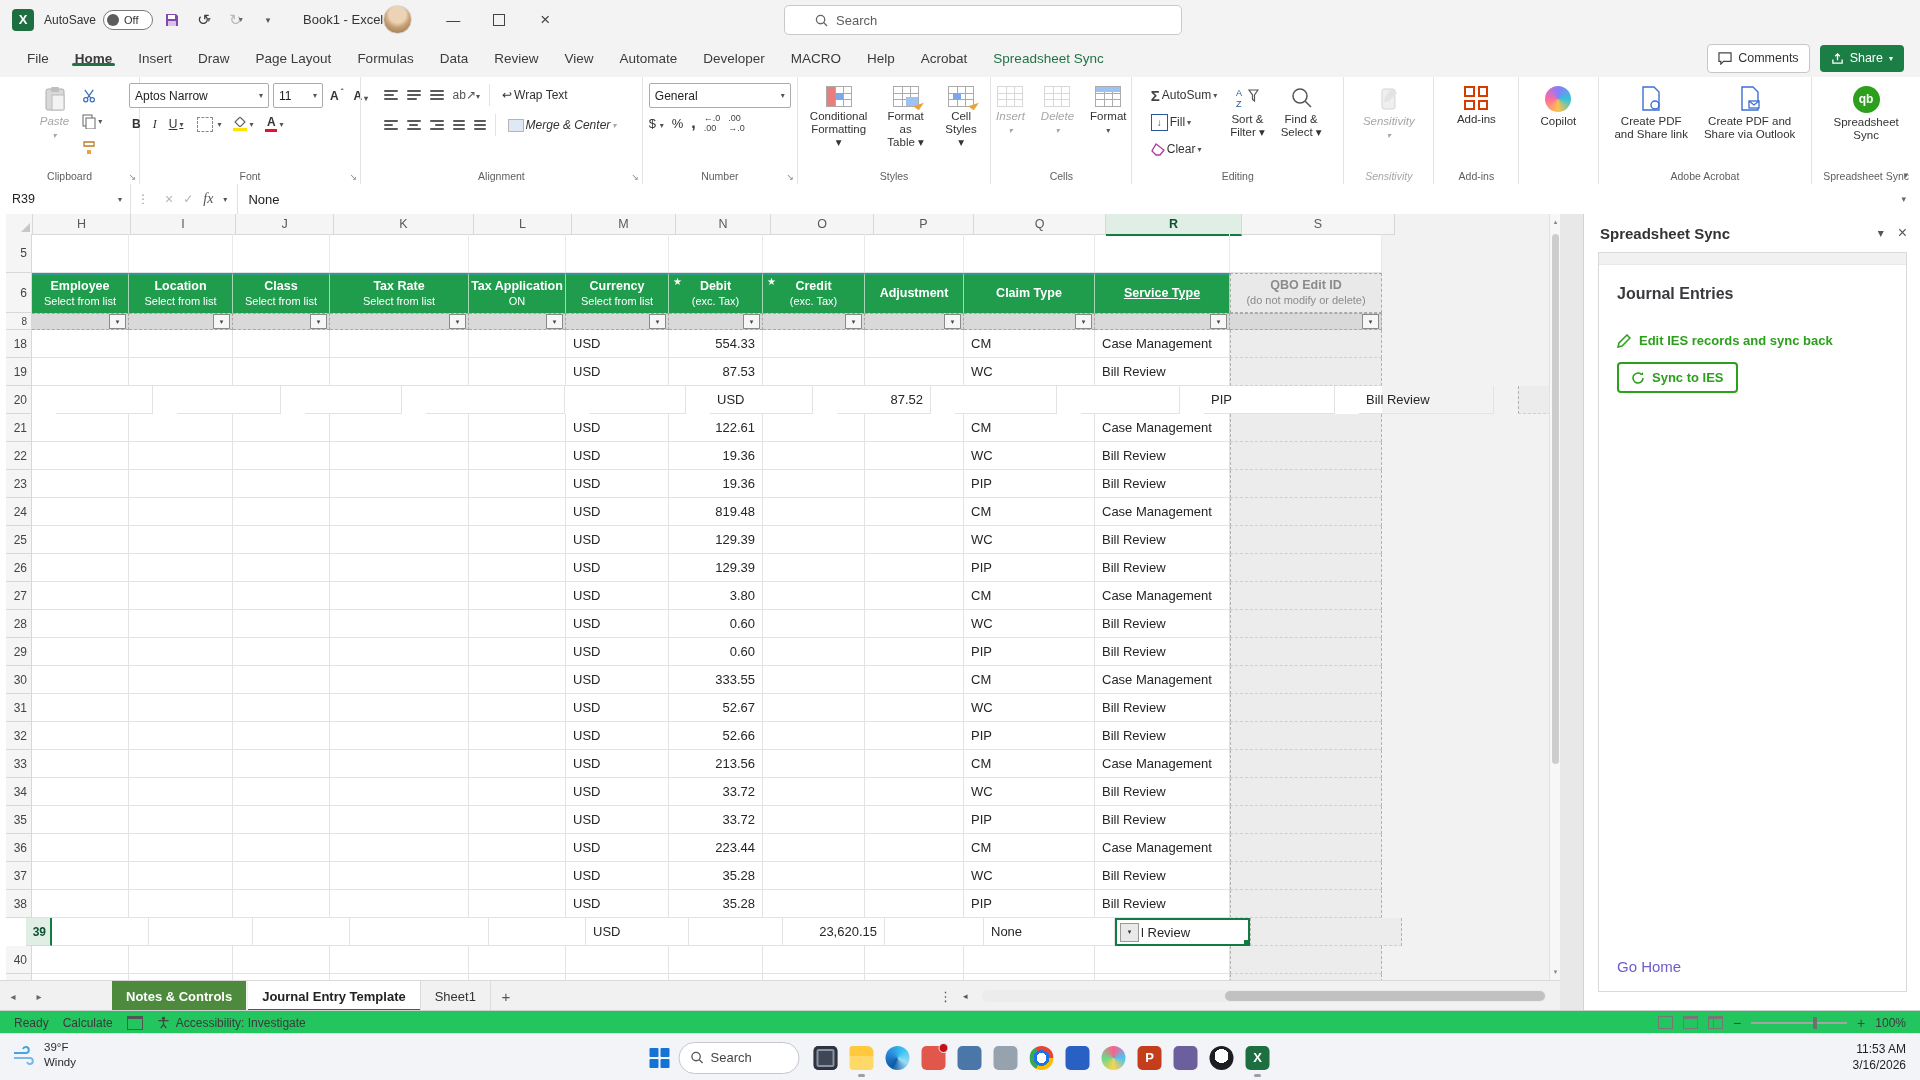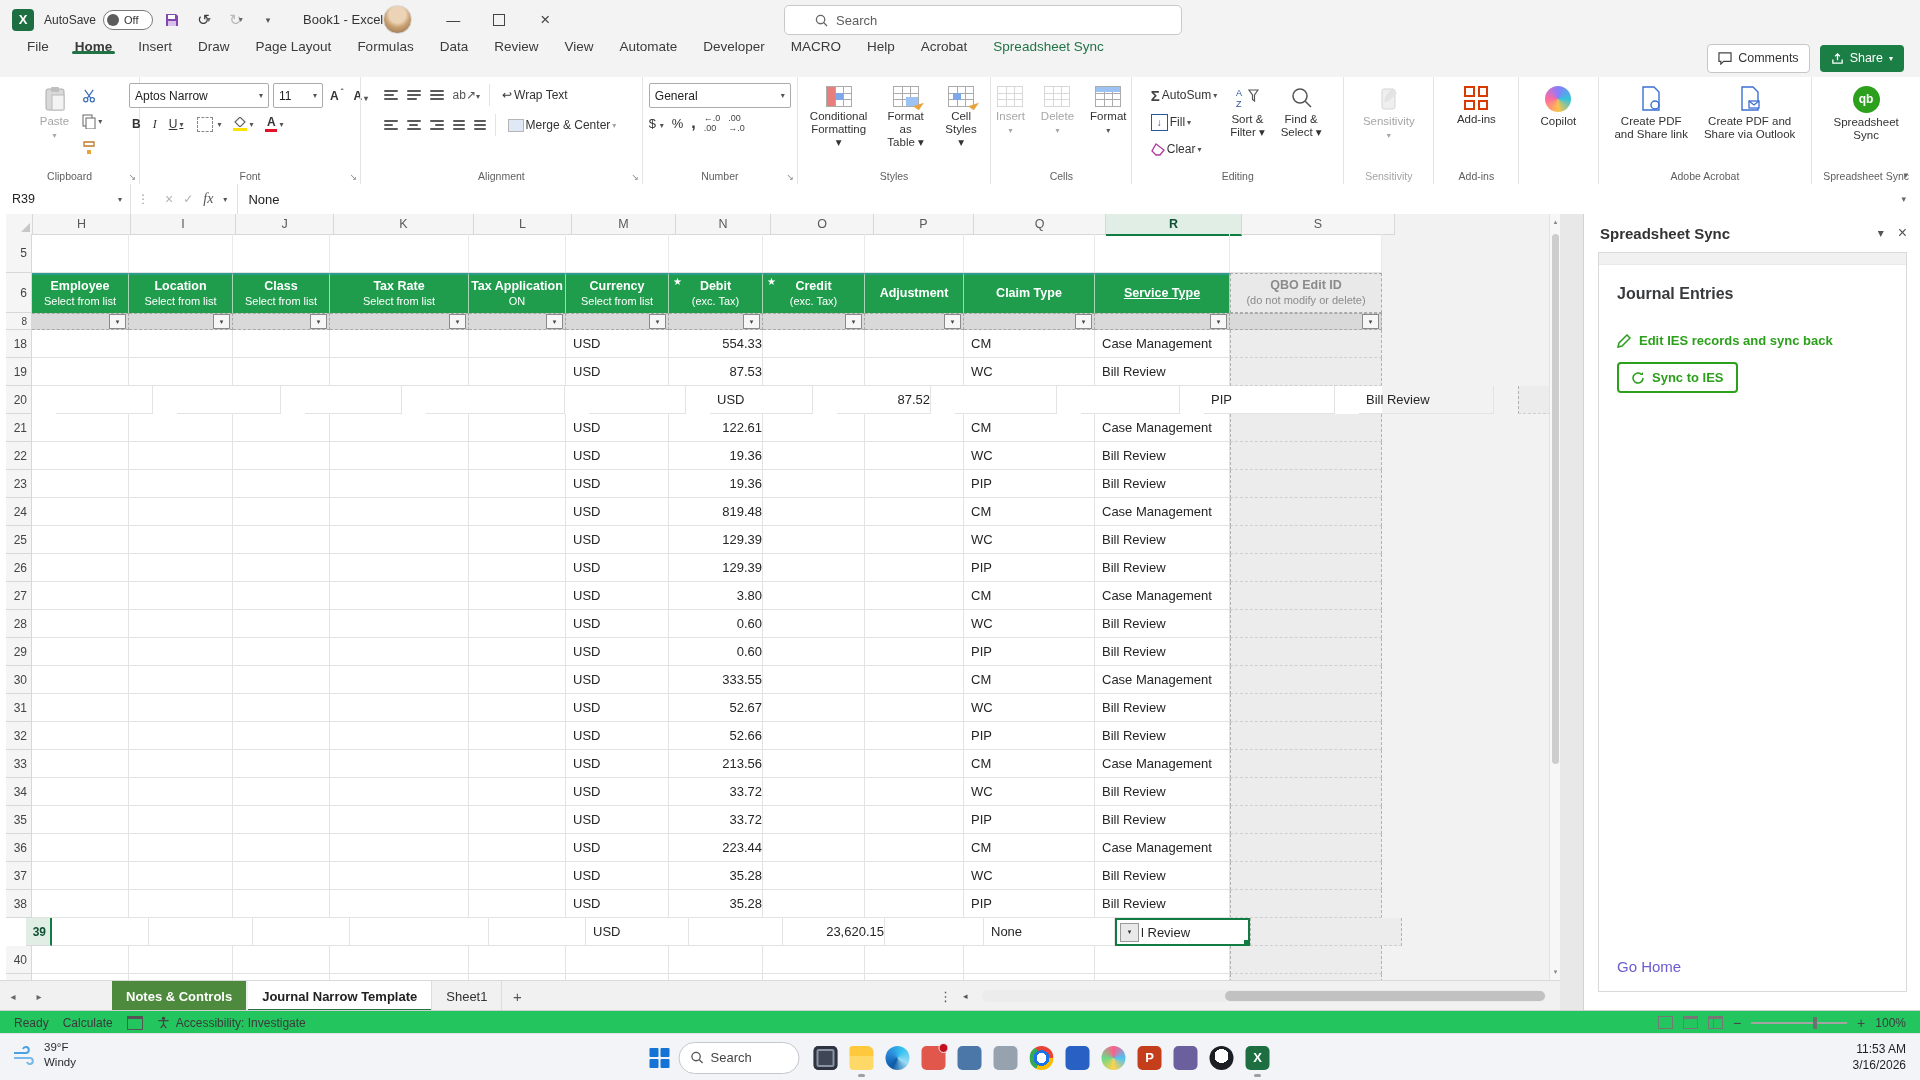--- a/index.html
+++ b/index.html
@@ -24,40 +24,40 @@
   .top-search{left:784px;top:5px;width:366px;height:28px;background:#fff;border:1px solid #c9c9c9;
     border-radius:5px;display:flex;align-items:center;padding-left:30px;gap:8px;font-size:13px;color:#5d5d5d;}
   .tb-right{right:0;top:0;height:39px;display:flex;align-items:center;}
   .avatar{width:27px;height:27px;border-radius:50%;margin-right:18px;
     background:radial-gradient(circle at 50% 32%,#ecd3b6 0 36%,#c8a172 55%,#8f6c48 100%);border:1px solid #d9d9d9;}
   .wbtn{width:46px;height:39px;display:flex;align-items:center;justify-content:center;color:#444;font-size:14px;}
   .wbtn .sq{width:10px;height:10px;border:1px solid #444;}
 
   
   .tabrow{left:0;top:39px;width:1920px;height:38px;background:#f3f3f3;display:flex;align-items:center;}
-  #ribbon-tabs{display:flex;align-items:flex-start;height:100%;margin-left:14px;}
+  #ribbon-tabs{display:flex;align-items:center;height:100%;margin-left:14px;}
   .rtab{padding:0 13px;font-size:13.5px;color:#3b3b3b;display:flex;align-items:center;position:relative;cursor:default;}
   .rtab.active{font-weight:bold;}
   .rtab.active::after{content:"";position:absolute;left:10px;right:10px;bottom:0;height:3px;background:#217346;border-radius:2px;}
   .rtab.accent{color:#217346;}
   .tabrow-right{margin-left:auto;display:flex;align-items:center;gap:10px;padding-right:16px;}
   .comments-btn{height:27px;border:1px solid #c6c6c6;border-radius:4px;background:#fff;display:flex;
     align-items:center;gap:6px;padding:0 10px;font-size:12.5px;color:#333;}
   .share-btn{height:27px;border-radius:4px;background:#1a7e45;color:#fff;display:flex;align-items:center;
     gap:6px;padding:0 11px;font-size:12.5px;}
 
   
   .ribbon{left:0;top:77px;width:1920px;height:107px;background:#fff;border-bottom:1px solid #d6d6d6;display:flex;}
   .rgroup{position:relative;display:flex;flex-direction:column;align-items:center;padding:6px 6px 16px 6px;}
   .rgroup+.rgroup{border-left:1px solid #e3e3e3;}
   .glabel{position:absolute;bottom:2px;left:0;right:0;text-align:center;font-size:10.5px;color:#605e5c;white-space:nowrap;}
   .launcher{position:absolute;right:3px;bottom:2px;font-size:9px;color:#8a8a8a;}
   .gbody{display:flex;gap:4px;align-items:flex-start;}
   .chev{font-size:8px;color:#555;}
-  .dis-t{color:#a6a6a6;}
+  .dis-t{color:#a6a6a6;font-style:italic;}
   .bigbtn{display:flex;flex-direction:column;align-items:center;justify-content:flex-start;gap:3px;
     padding:3px 6px;font-size:11.5px;color:#333;text-align:center;line-height:1.15;border-radius:3px;}
   .smallrow{display:flex;align-items:center;gap:2px;height:24px;padding:0 3px;font-size:12px;color:#333;border-radius:3px;}
   .icbox{width:20px;height:18px;display:flex;align-items:center;justify-content:center;}
   .sel{height:23px;border:1px solid #ababab;background:#fff;display:flex;align-items:center;
     justify-content:space-between;font-size:12px;color:#222;padding:0 5px;border-radius:2px;}
   .lines{display:inline-flex;flex-direction:column;gap:2px;}
   .lines i{display:block;height:2px;background:#5a5a5a;border-radius:1px;}
   .bar-y{display:block;width:14px;height:3px;background:#ffe100;margin-top:1px;}
   .bar-r{display:block;width:12px;height:3px;background:#e81123;margin-top:1px;}
@@ -116,21 +116,21 @@
     color:#fff;display:flex;flex-direction:column;align-items:center;justify-content:center;line-height:1.25;
     box-sizing:border-box;position:relative;text-align:center;}
   .hcell .t1{font-size:12.5px;font-weight:bold;}
   .hcell .t2{font-size:11px;}
   .hcell .star{position:absolute;left:4px;top:1px;font-size:10px;color:#fff;}
   .hcell.muted{background:#e9e9e9;border:1px dashed #ababab;color:#8b8b8b;}
   .fcell{background:#d9d9d9;border:1px dashed #a8a8a8;border-left:none;box-sizing:border-box;
     display:flex;align-items:center;justify-content:flex-end;padding-right:2px;}
   .fbtn{width:15px;height:13px;background:#f6f6f6;border:1px solid #8a8a8a;font-size:7px;color:#444;
     display:flex;align-items:center;justify-content:center;}
-  .num{justify-content:flex-end;}
+  .num{justify-content:flex-end;padding-right:7px;}
   .txt{padding-left:7px;}
   .scol{background:#ececec;border-left:1px dashed #b2b2b2;border-right:1px dashed #b2b2b2;border-bottom:1px dashed #cfcfcf;}
   .selcell{position:relative;border:2px solid #107C41 !important;background:#fff;padding-left:3px;}
   .handle{position:absolute;right:-3px;bottom:-3px;width:6px;height:6px;background:#107C41;border:1px solid #fff;}
   .ddbtn{width:17px;height:17px;background:#e9e9e9;border:1px solid #9a9a9a;font-size:7px;color:#333;
     display:flex;align-items:center;justify-content:center;margin-right:2px;flex:none;}
   .vscroll{left:1549px;top:0;width:11px;height:766px;background:#f7f7f7;border-left:1px solid #e2e2e2;}
   .vs-arrow{width:11px;height:16px;display:flex;align-items:center;justify-content:center;font-size:7px;color:#888;}
   .vs-thumb{position:absolute;left:2px;top:20px;width:7px;height:530px;background:#cdcdcd;border-radius:4px;}
   .vs-down{position:absolute;bottom:0;}
@@ -1147,21 +1147,21 @@
       </div>
       <span class="gohome" data-name="go-home-link">Go Home</span>
     </div>
   </div>
 
   <div class="tabbar" data-name="sheet-tab-bar">
     <span class="tnav" data-name="previous-sheet-icon">◂</span>
     <span class="tnav" data-name="next-sheet-icon">▸</span>
     <div id="sheet-tabs" data-name="sheet-tabs">
         <div class="stab green" data-name="sheet-tab-notes-controls">Notes &amp; Controls</div>
-        <div class="stab active" data-name="sheet-tab-journal-entry-template">Journal Narrow Template</div>
+        <div class="stab active" data-name="sheet-tab-journal-entry-template">Journal Entry Template</div>
         <div class="stab" data-name="sheet-tab-sheet1">Sheet1</div>
       </div>
     <span class="addsheet" data-name="add-sheet-button">+</span>
     <span class="hs-dots" data-name="sheet-options-icon">⋮</span>
     <span class="hs-left" data-name="scroll-left-icon">◂</span>
     <span class="hs-track" data-name="horizontal-scrollbar">
         <span class="hs-thumb" data-name="horizontal-scroll-thumb"></span>
       </span>
   </div>
 

